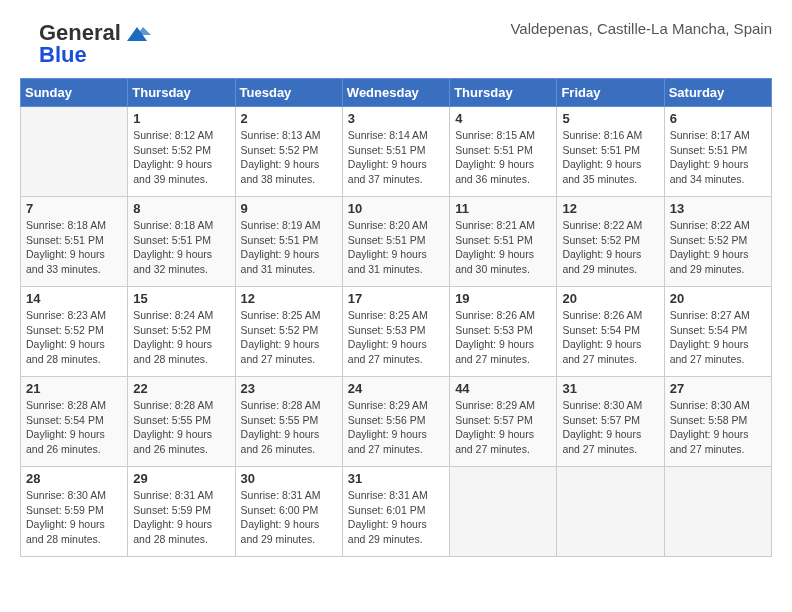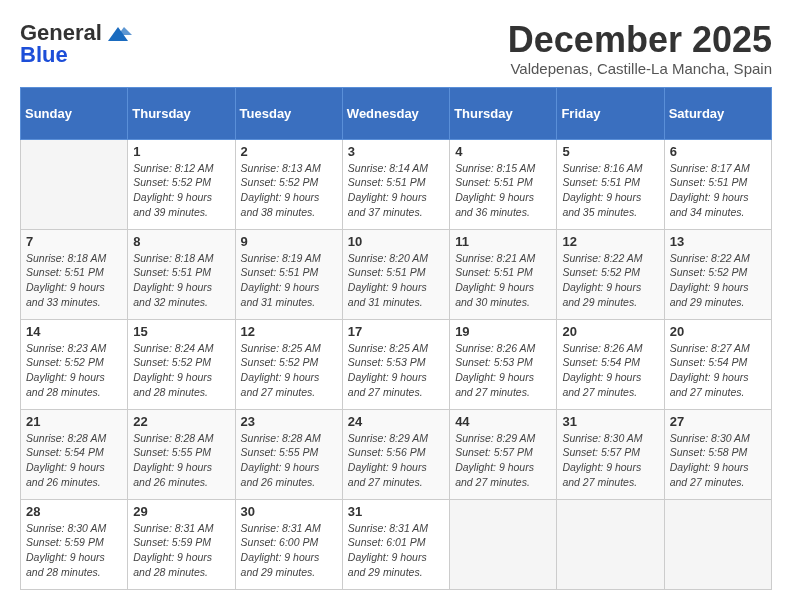--- a/index.html
+++ b/index.html
@@ -13,20 +13,21 @@
     .header-section {
       display: flex;
       justify-content: space-between;
       align-items: flex-start;
       margin-bottom: 10px;
     }
     .logo {
       display: flex;
       flex-direction: column;
       align-items: flex-start;
+      margin-left: 19px;
     }
     .title-section {
       text-align: right;
     }
     .month-title {
       font-size: 36px;
       font-weight: bold;
       color: #333;
       line-height: 1.1;
     }
@@ -36,21 +37,21 @@
       text-align: right;
     }
     table {
       width: 100%;
       border-collapse: collapse;
       font-size: 11px;
     }
     thead tr th {
       background-color: #3a6fbf;
       color: #fff;
-      padding: 18px 4px;
+      padding: 6px 4px;
       text-align: left;
       font-size: 13px;
       font-weight: bold;
       border: 1px solid #5a8fd8;
     }
     tbody tr td {
       border: 1px solid #ccc;
       vertical-align: top;
       padding: 4px 5px;
       min-height: 80px;
@@ -64,21 +65,20 @@
     .day-num {
       font-size: 13px;
       font-weight: bold;
       color: #333;
       margin-bottom: 2px;
     }
     .day-detail {
       font-size: 10.5px;
       color: #444;
       line-height: 1.4;
-      font-style: italic;
     }
     .empty-cell {
       background: #f5f5f5 !important;
     }
   </style>
 </head>
 <body>
 
 <div class="header-section">
   <div class="logo">
@@ -86,21 +86,20 @@
       <div style="font-size:22px;font-weight:bold;color:#333;">
         <span style="color:#333;">General</span><svg width="28" height="18" viewBox="0 0 28 18" style="vertical-align:middle;margin-left:2px;">
             <polygon points="4,16 14,2 24,16" fill="#1a6bbf"></polygon>
             <polygon points="14,10 20,2 28,10" fill="#1a6bbf" opacity="0.7"></polygon>
           </svg>
       </div>
     </div>
     <div style="font-size:22px;font-weight:bold;color:#1d4ed8;margin-top:-4px;">Blue</div>
   </div>
   <div class="title-section">
-    <div class="month-title">December 2025</div>
     <div class="location-title">Valdepenas, Castille-La Mancha, Spain</div>
   </div>
 </div>
 
 <table>
   <thead>
     <tr id="header-row">
         <th>Sunday</th>
         <th>Thursday</th>
         <th>Tuesday</th>

